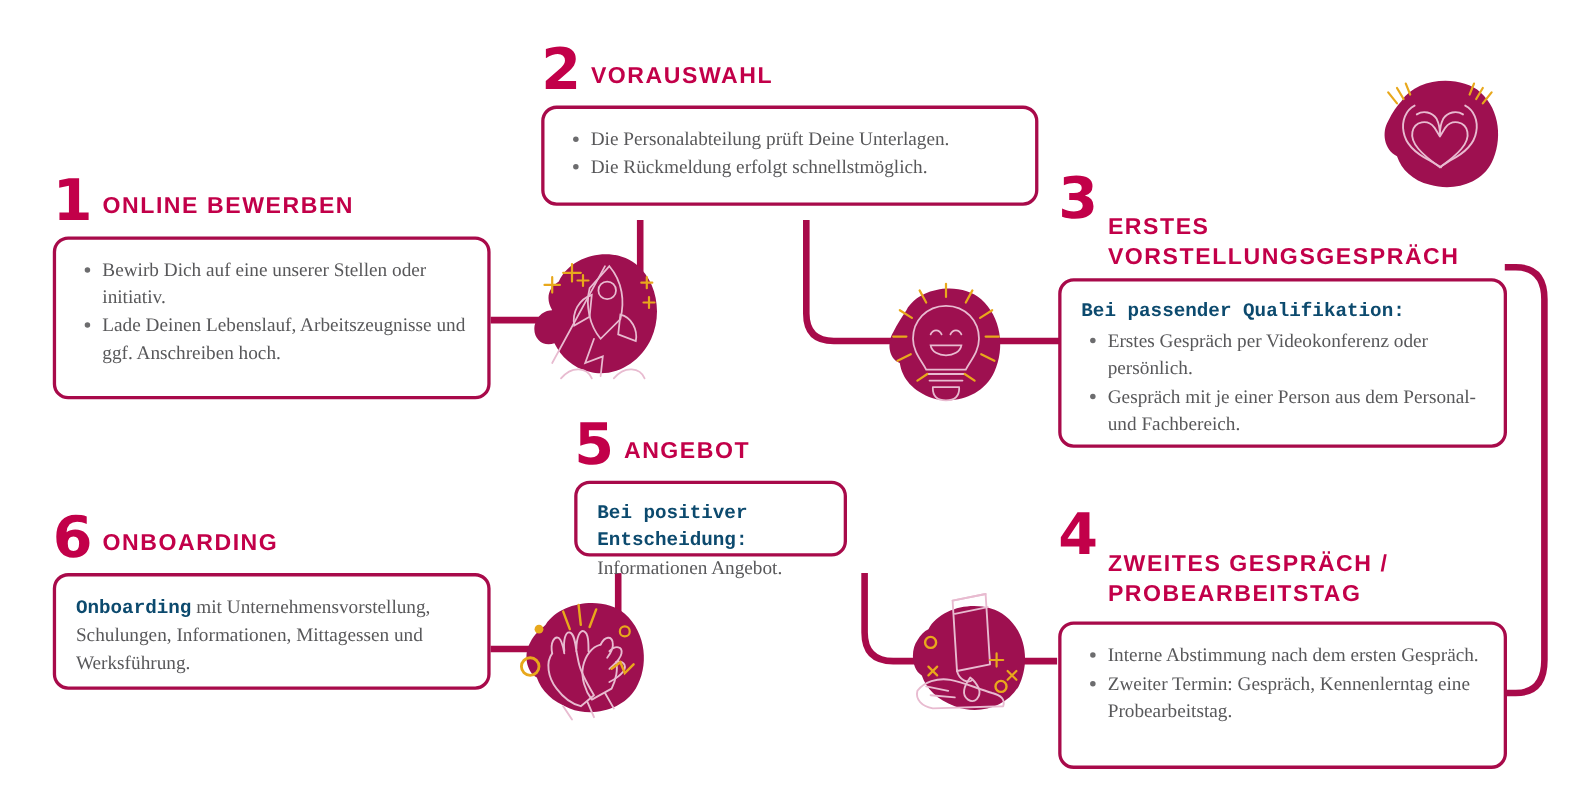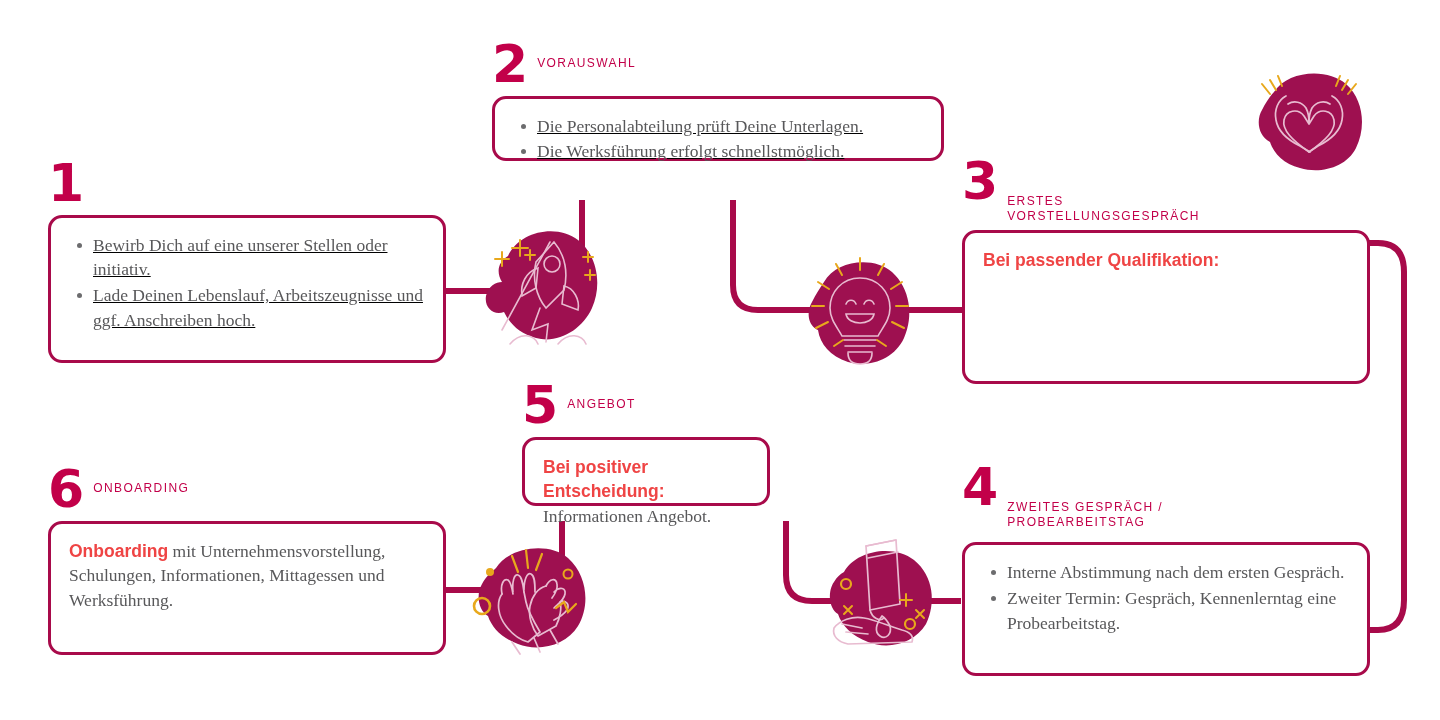--- a/index.html
+++ b/index.html
@@ -58,22 +58,22 @@
     font-size: 52px;
     line-height: 0.82;
     color: #C20049;
     letter-spacing: -1px;
     flex: 0 0 auto;
     position: relative;
     top: -4px;
   }
   .step-title {
     font-family: "Liberation Sans", "DejaVu Sans", sans-serif;
-    font-weight: 400;
-    font-size: 12px;
+    font-weight: 700;
+    font-size: 21px;
     line-height: 1.27;
     letter-spacing: 1.4px;
     color: #C20049;
     text-transform: uppercase;
     padding-top: 9px;
     white-space: pre-line;
   }
   .step-title.two-line { padding-top: 2px; margin-top: 28px; }
 
   .card {
@@ -104,22 +104,22 @@
     position: absolute;
     left: -16px;
     top: 10px;
     width: 5px;
     height: 5px;
     border-radius: 50%;
     background: #6C6C6E;
   }
   .lead {
     font-weight: 700;
-    color: #ef4444;
-    font-family: Liberation Sans, sans-serif;
+    color: #0c4a6e;
+    font-family: Liberation Mono, monospace;
   }
   .card-inner p { margin: 0; }
   .card-inner .sub-list { margin-top: 1px; }
 </style>
 </head>
 <body>
 
 <div id="stage">
 
   <svg id="connectors" viewBox="0 0 1440 720" width="1440" height="720" fill="none">
@@ -250,55 +250,60 @@
         <path d="M98 78 L106 86 M106 78 L98 86"></path>
       </g>
       <circle cx="28" cy="52" r="5" fill="none" stroke="#E8A81C" stroke-width="2.2"></circle>
       <circle cx="92" cy="92" r="5" fill="none" stroke="#E8A81C" stroke-width="2.2"></circle>
     </svg>
   </div>
 
   <div class="step" style="left:48px; top:166px; width:400px;">
     <div class="step-head">
       <span class="step-num">1</span>
-    </div>
-    <div class="card" style="width:398px; height:148px;text-decoration:underline;">
+      <span class="step-title">ONLINE BEWERBEN</span>
+    </div>
+    <div class="card" style="width:398px; height:148px;">
       <div class="card-inner">
         <ul>
           <li>Bewirb Dich auf eine unserer Stellen oder initiativ.</li>
           <li>Lade Deinen Lebenslauf, Arbeitszeugnisse und ggf. Anschreiben hoch.</li>
         </ul>
       </div>
     </div>
   </div>
 
   <div class="step" style="left:492px; top:47px; width:460px;">
     <div class="step-head">
       <span class="step-num">2</span>
       <span class="step-title">VORAUSWAHL</span>
     </div>
-    <div class="card" style="width:452px; height:65px;text-decoration:underline;">
+    <div class="card" style="width:452px; height:91px;">
       <div class="card-inner">
         <ul>
           <li>Die Personalabteilung prüft Deine Unterlagen.</li>
-          <li>Die Werksführung erfolgt schnellstmöglich.</li>
+          <li>Die Rückmeldung erfolgt schnellstmöglich.</li>
         </ul>
       </div>
     </div>
   </div>
 
   <div class="step" style="left:962px; top:164px; width:410px;">
     <div class="step-head">
       <span class="step-num">3</span>
       <span class="step-title two-line">ERSTES
 VORSTELLUNGSGESPRÄCH</span>
     </div>
     <div class="card" style="width:408px; height:154px;">
       <div class="card-inner">
         <p class="lead">Bei passender Qualifikation:</p>
+        <ul class="sub-list">
+          <li>Erstes Gespräch per Videokonferenz oder persönlich.</li>
+          <li>Gespräch mit je einer Person aus dem Personal- und Fachbereich.</li>
+        </ul>
       </div>
     </div>
   </div>
 
   <div class="step" style="left:962px; top:470px; width:410px;">
     <div class="step-head">
       <span class="step-num">4</span>
       <span class="step-title two-line">ZWEITES GESPRÄCH /
 PROBEARBEITSTAG</span>
     </div>
@@ -323,20 +328,20 @@
         <p>Informationen Angebot.</p>
       </div>
     </div>
   </div>
 
   <div class="step" style="left:48px; top:472px; width:400px;">
     <div class="step-head">
       <span class="step-num">6</span>
       <span class="step-title">ONBOARDING</span>
     </div>
-    <div class="card" style="width:398px; height:134px;">
+    <div class="card" style="width:398px; height:106px;">
       <div class="card-inner">
         <p><span class="lead">Onboarding</span><span> mit Unternehmensvorstellung, Schulungen, Informationen, Mittagessen und Werksführung.</span></p>
       </div>
     </div>
   </div>
 
 </div>
 
 </body></html>

